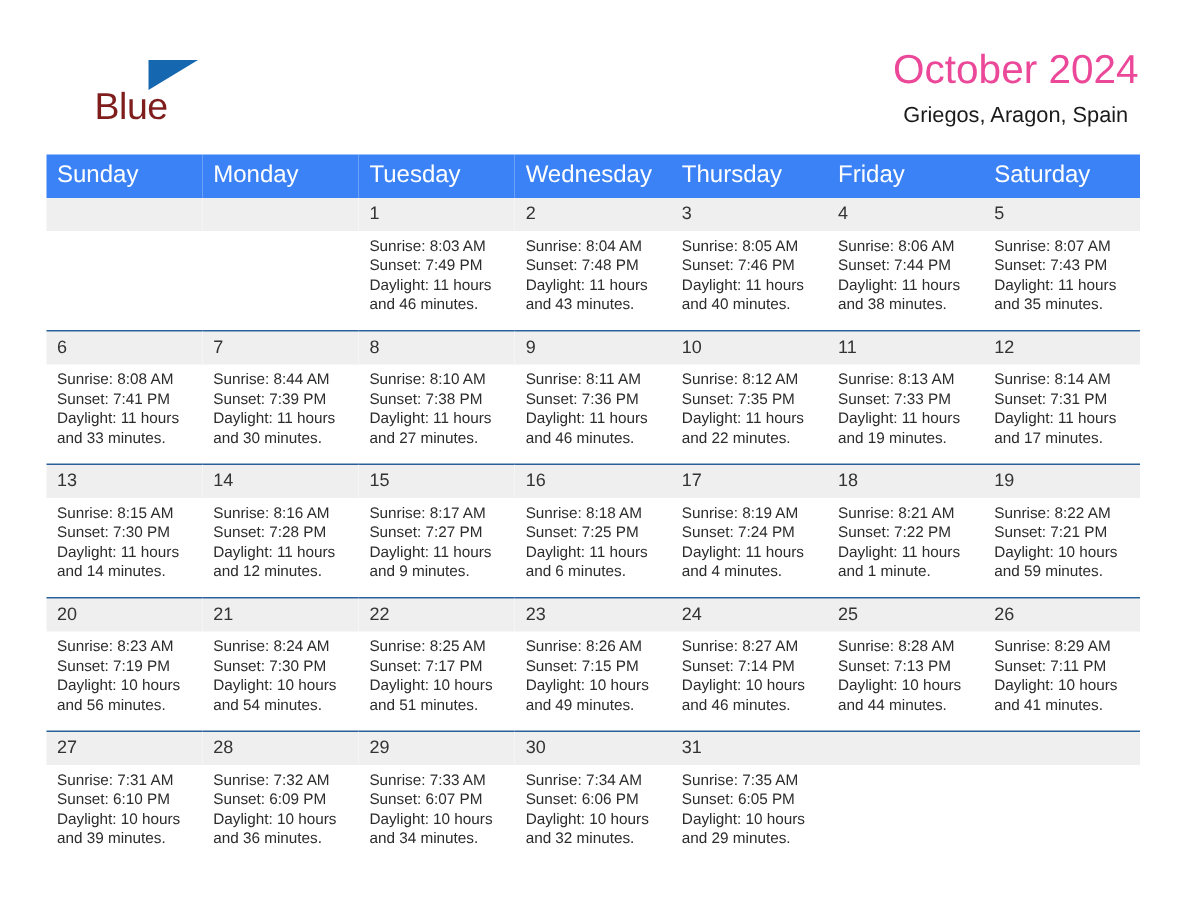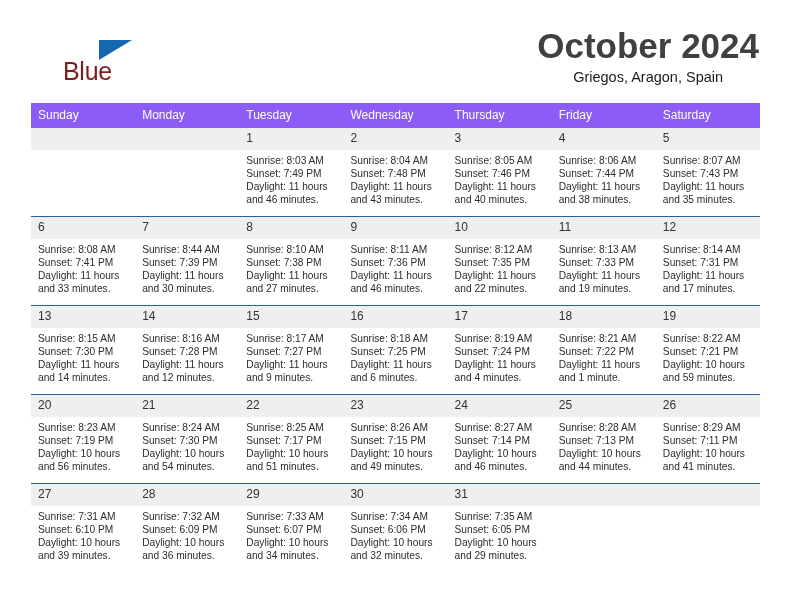--- a/index.html
+++ b/index.html
@@ -66,48 +66,47 @@
     line-height: 26px;
   }
 
   .title-block {
     position: absolute;
     right: 33px;
     top: 30px;
     text-align: right;
   }
   .cal-title {
-    font-size: 35px;
-    color: #404040;
+    font-size: 27px;
+    color: #ec4899;
     line-height: 32px;
     white-space: nowrap;
-    font-weight: bold;
   }
   .cal-subtitle {
     margin-top: 7px;
     font-size: 14.5px;
     color: #1b1b1b;
     line-height: 17px;
     white-space: nowrap;
     text-align: center;
   }
 
   
   .calendar {
     position: absolute;
     left: 31px;
     top: 103px;
     width: 729px;
     border-collapse: collapse;
     table-layout: fixed;
   }
   .calendar th {
-    background: #8b5cf6;
+    background: #3b82f6;
     color: #ffffff;
-    font-size: 12px;
+    font-size: 16px;
     font-weight: normal;
     text-align: left;
     padding: 5px 0 6px 7px;
     height: 12px;
     border: none;
   }
   .calendar td {
     vertical-align: top;
     padding: 0;
     border: none;

